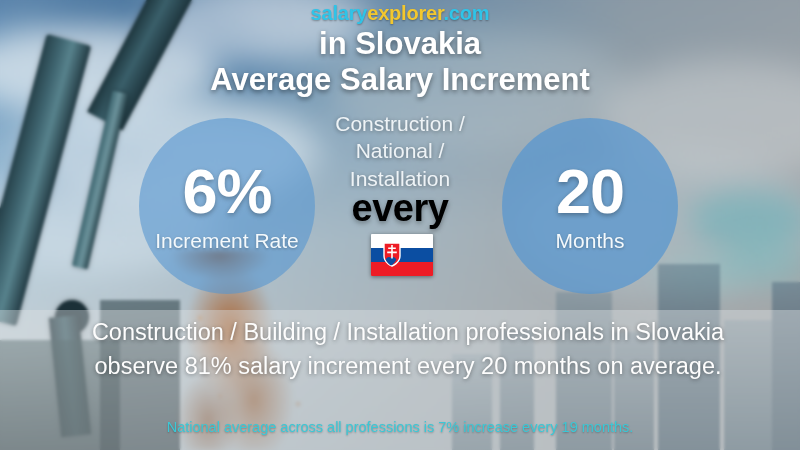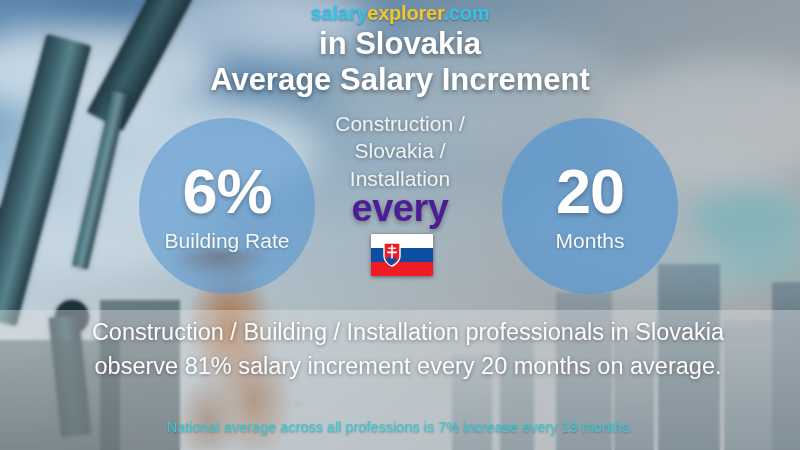--- a/index.html
+++ b/index.html
@@ -191,21 +191,21 @@
     text-align:center;
     color:#eef3f6;
     font-size:21px;
     line-height:1.30;
     text-shadow:0 1px 4px rgba(0,0,0,0.40);
   }
 
   .every {
     position:absolute; top:187px; left:300px; width:200px;
     text-align:center;
-    color:#4c1d95;
+    color:#000000;
     font-size:38px; font-weight:bold;
     letter-spacing:-0.5px;
     text-shadow:0 2px 5px rgba(0,0,0,0.35);
   }
 
   
   .circle {
     position:absolute;
     width:176px; height:176px;
     border-radius:50%;
@@ -311,29 +311,29 @@
       <span class="s1">salary</span><span class="s2">explorer</span><span class="s3">.com</span>
     </div>
 
     <div class="title">
       <div>in Slovakia</div>
       <div>Average Salary Increment</div>
     </div>
 
     <div class="subtitle">
       <div>Construction /</div>
-      <div>Slovakia /</div>
+      <div>National /</div>
       <div>Installation</div>
     </div>
 
     <div class="every">every</div>
 
     <div class="circle circle-left">
       <div class="big">6%</div>
-      <div class="lab">Building Rate</div>
+      <div class="lab">Increment Rate</div>
     </div>
 
     <div class="circle circle-right">
       <div class="big">20</div>
       <div class="lab">Months</div>
     </div>
 
     <div class="flag-wrap">
       <svg width="62" height="42" viewBox="0 0 62 42" xmlns="http://www.w3.org/2000/svg">
         <rect x="0" y="0" width="62" height="14" fill="#ffffff"></rect>

